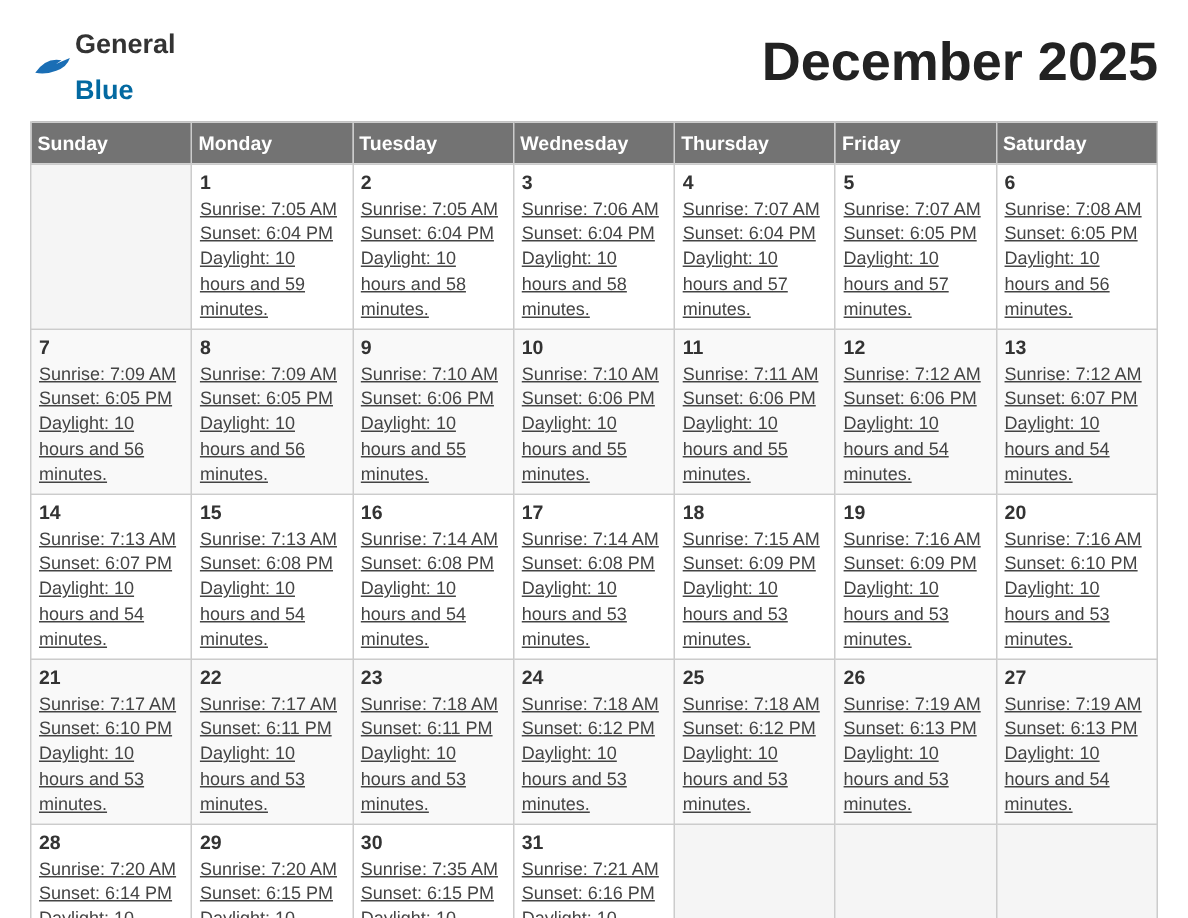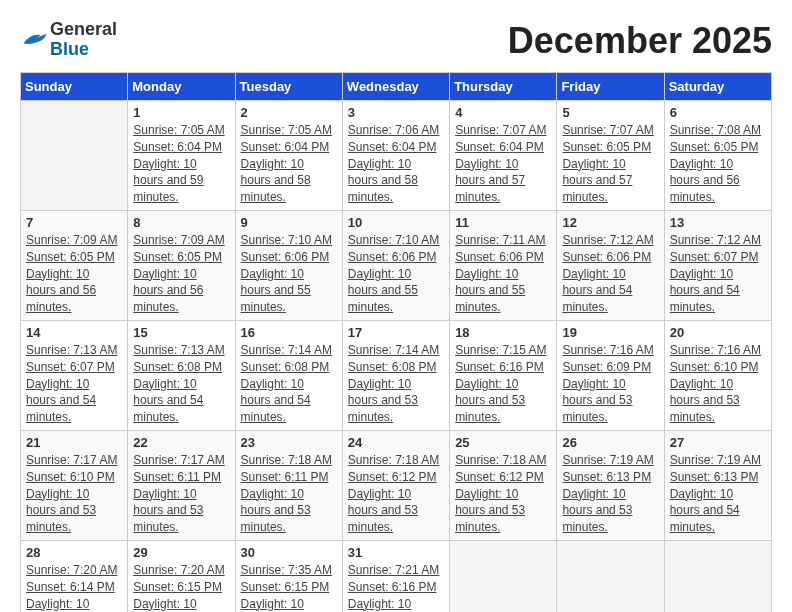--- a/index.html
+++ b/index.html
@@ -27,21 +27,21 @@
     .subtitle {
       font-size: 16px;
       color: #444;
     }
     table {
       width: 100%;
       border-collapse: collapse;
       font-size: 11px;
     }
     thead tr th {
-      background-color: #1d4ed8;
+      background-color: #737373;
       color: white;
       padding: 6px 4px;
       text-align: left;
       font-size: 13px;
       font-weight: bold;
       border: 1px solid #ccc;
     }
     tbody tr td {
       vertical-align: top;
       padding: 4px 5px;
@@ -76,20 +76,21 @@
     .logo-bird {
       display: inline-block;
       width: 28px;
       height: 22px;
       margin-right: 2px;
     }
     .logo-name {
       display: flex;
       flex-direction: column;
       line-height: 1.1;
+      gap: 11px;
     }
     .logo-general {
       font-size: 18px;
       font-weight: bold;
       color: #333;
     }
     .logo-blue {
       font-size: 18px;
       font-weight: bold;
       color: #0369a1;
@@ -247,21 +248,21 @@
         <td>
           <span class="day-number">17</span>
           <div class="day-info">Sunrise: 7:14 AM
 Sunset: 6:08 PM
 Daylight: 10 hours
 and 53 minutes.</div>
         </td>
         <td>
           <span class="day-number">18</span>
           <div class="day-info">Sunrise: 7:15 AM
-Sunset: 6:16 PM
+Sunset: 6:09 PM
 Daylight: 10 hours
 and 53 minutes.</div>
         </td>
         <td>
           <span class="day-number">19</span>
           <div class="day-info">Sunrise: 7:16 AM
 Sunset: 6:09 PM
 Daylight: 10 hours
 and 53 minutes.</div>
         </td>

